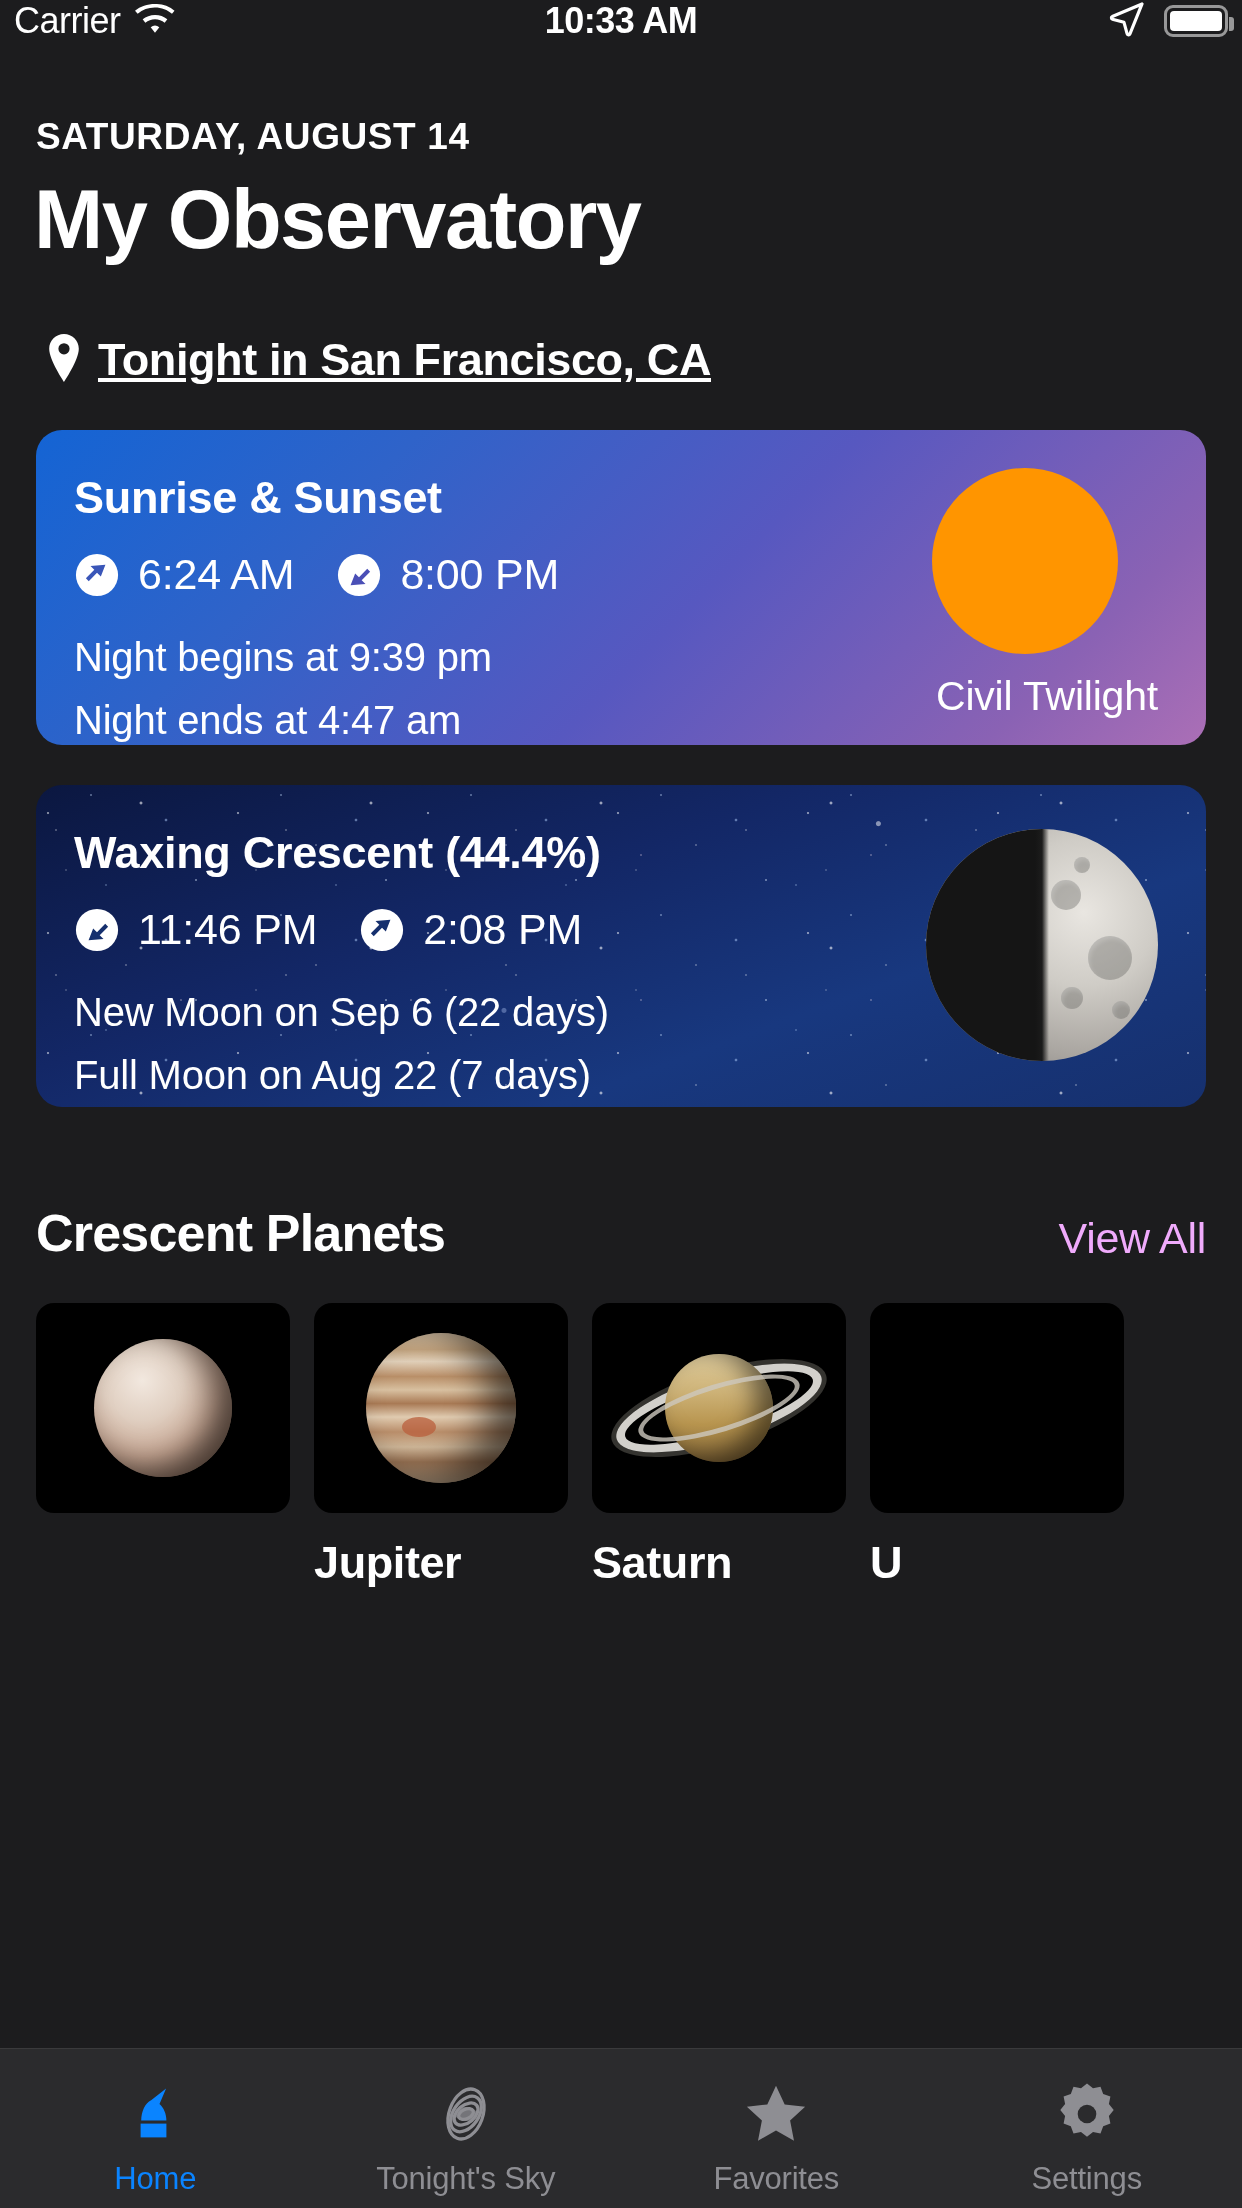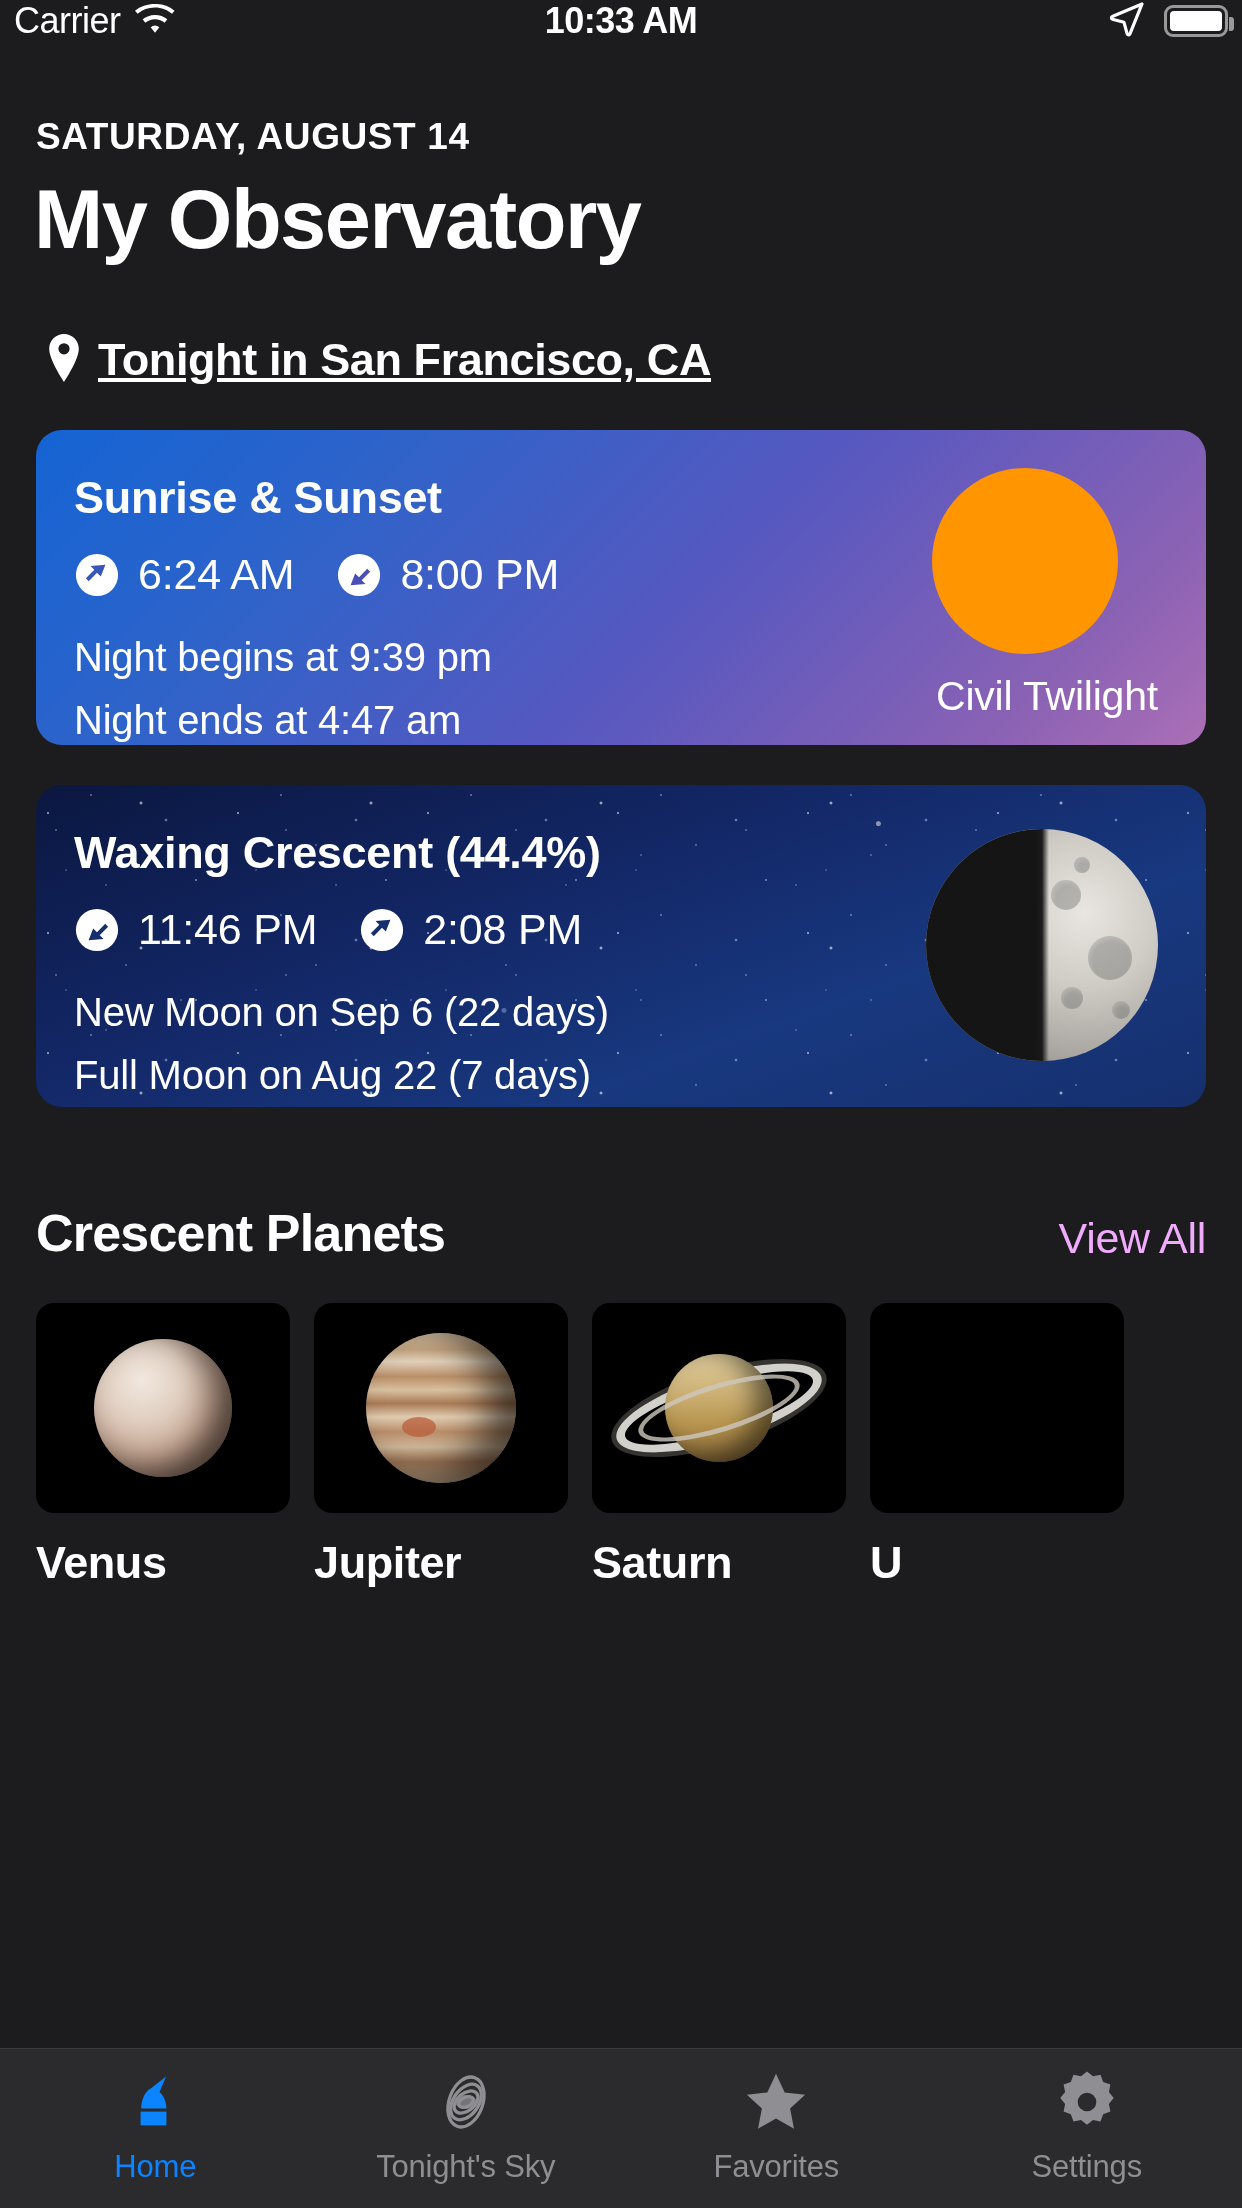--- a/index.html
+++ b/index.html
@@ -194,21 +194,21 @@
   }
   .saturn-ring.inner {
     width:168px; height:48px; border-width:5px;
     border-color:rgba(205,200,190,.8); box-shadow:none;
   }
 
   
   .tabbar {
     position:absolute; left:0; right:0; bottom:0; height:160px;
     background:#2b2b2d; border-top:1px solid #3a3a3c;
-    display:flex; align-items:flex-start; padding-top:16px;
+    display:flex; align-items:center; padding-top:16px;
   }
   .tab { flex:1; display:flex; flex-direction:column; align-items:center; gap:10px; }
   .tab-icon { height:74px; display:flex; align-items:center; justify-content:center; }
   .tab-label { font-size:31px; letter-spacing:-0.2px; color:#8e8e93; }
   .tab.active .tab-label { color:#0A84FF; }
 </style>
 </head>
 <body>
 
 <div class="phone">
@@ -323,21 +323,20 @@
     <div class="section-head">
       <span class="section-title">Crescent Planets</span>
       <span class="view-all">View All</span>
     </div>
 
     <div class="planet-strip">
       <div class="planet-cell">
         <div class="planet-thumb">
           <div class="venus-body"></div>
         </div>
-        <div class="planet-name">Venus</div>
       </div>
       <div class="planet-cell">
         <div class="planet-thumb">
           <div class="jupiter-body"></div>
         </div>
         <div class="planet-name">Jupiter</div>
       </div>
       <div class="planet-cell">
         <div class="planet-thumb">
           <div class="saturn-wrap">

